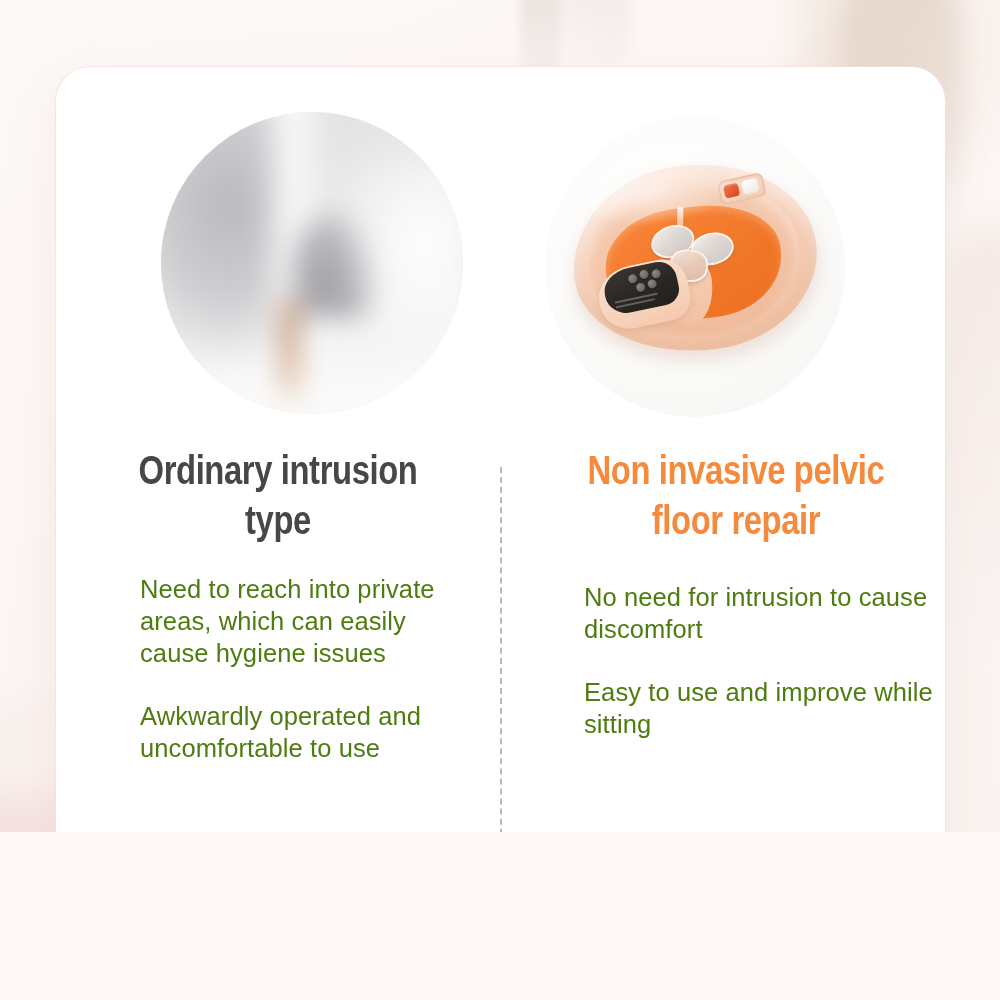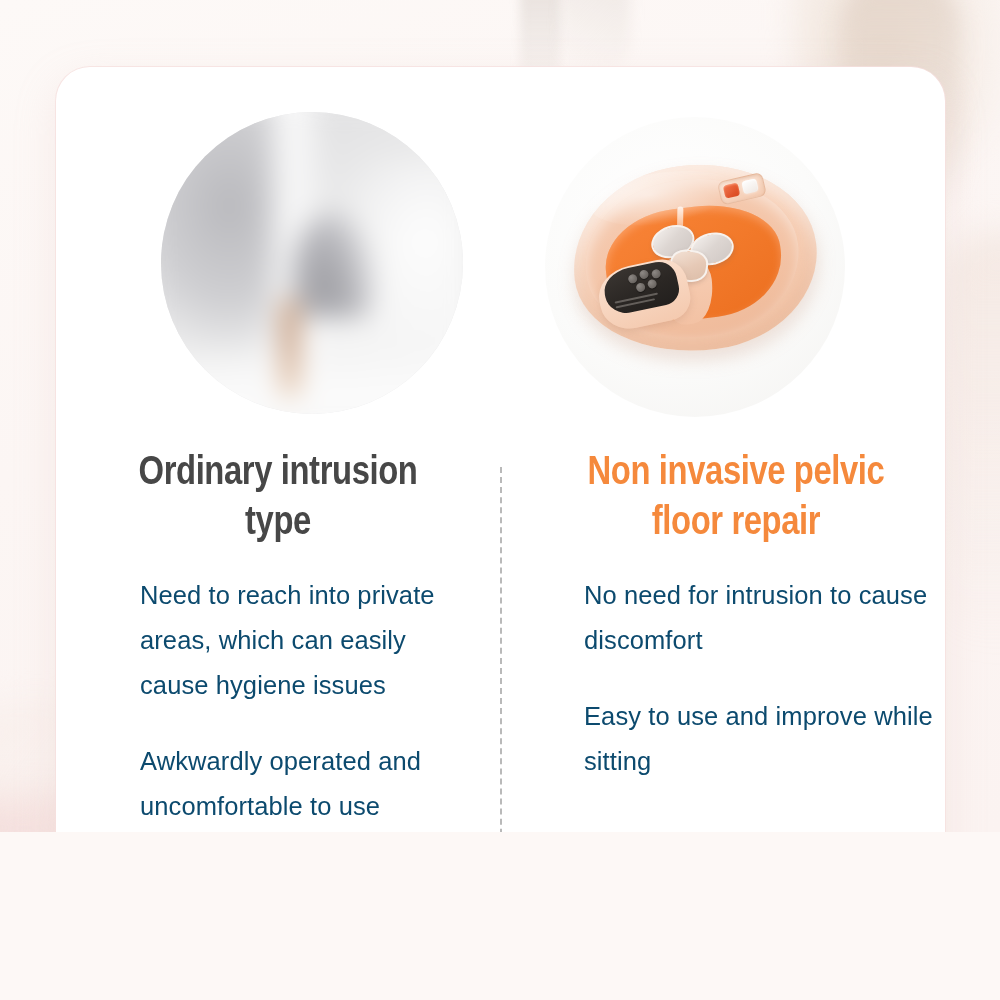--- a/index.html
+++ b/index.html
@@ -345,26 +345,26 @@
   }
   #title-left  { color: #474747; }
   #title-right { color: #f5893c; }
 
   .bullets {
     margin: 0;
     padding: 0;
     list-style: none;
   }
   #col-left .bullets  { margin-top: 28px; padding-left: 62px; }
-  #col-right .bullets { margin-top: 28px; padding-left: 48px; }
+  #col-right .bullets { margin-top: 36px; padding-left: 48px; }
 
   .bullet {
-    color: #0c4a6e;
+    color: #4d7c0f;
     font-size: 25.5px;
-    line-height: 45px;
+    line-height: 32px;
     font-weight: 300;
     letter-spacing: .1px;
     margin-bottom: 31px;
   }
   .bullet:last-child { margin-bottom: 0; }
 </style>
 </head>
 <body>
 
 <div id="page">

